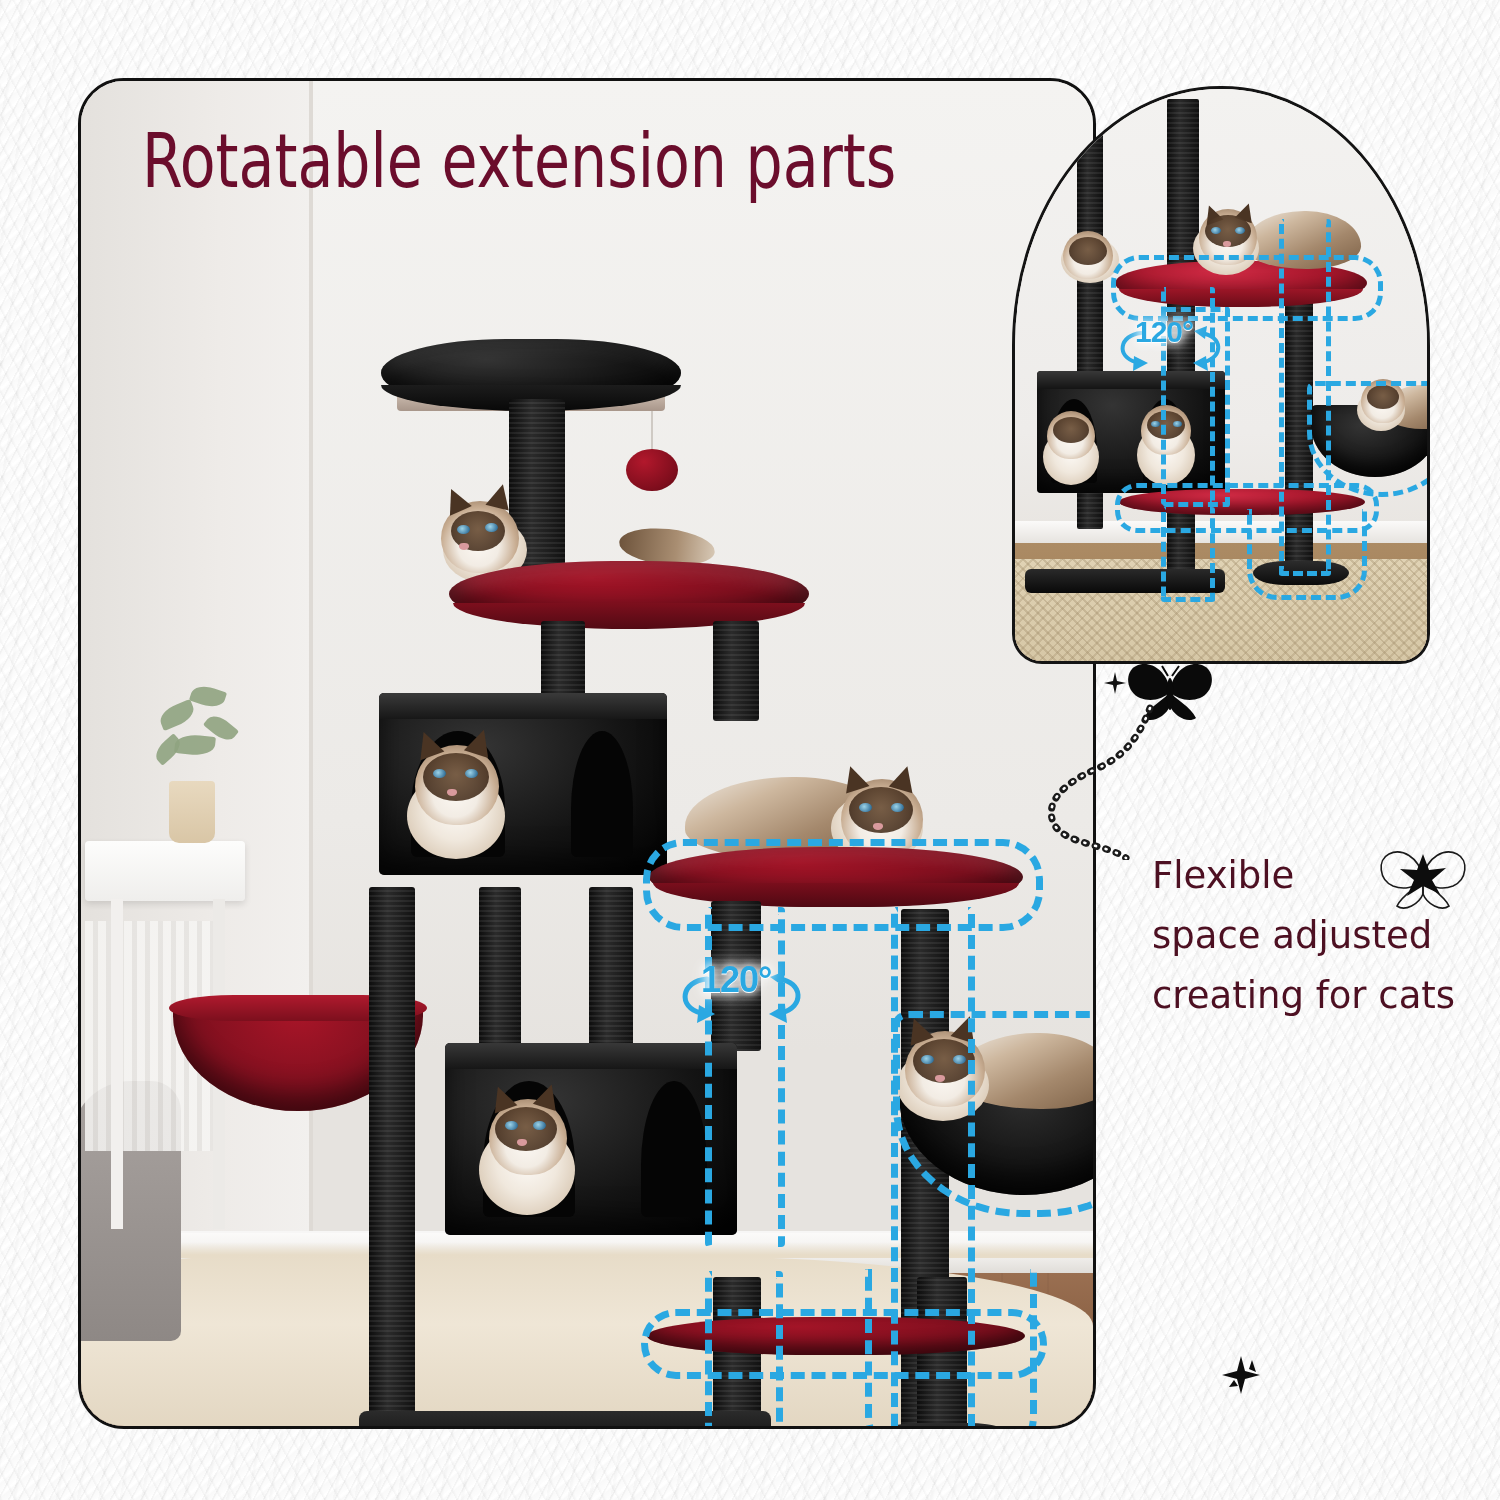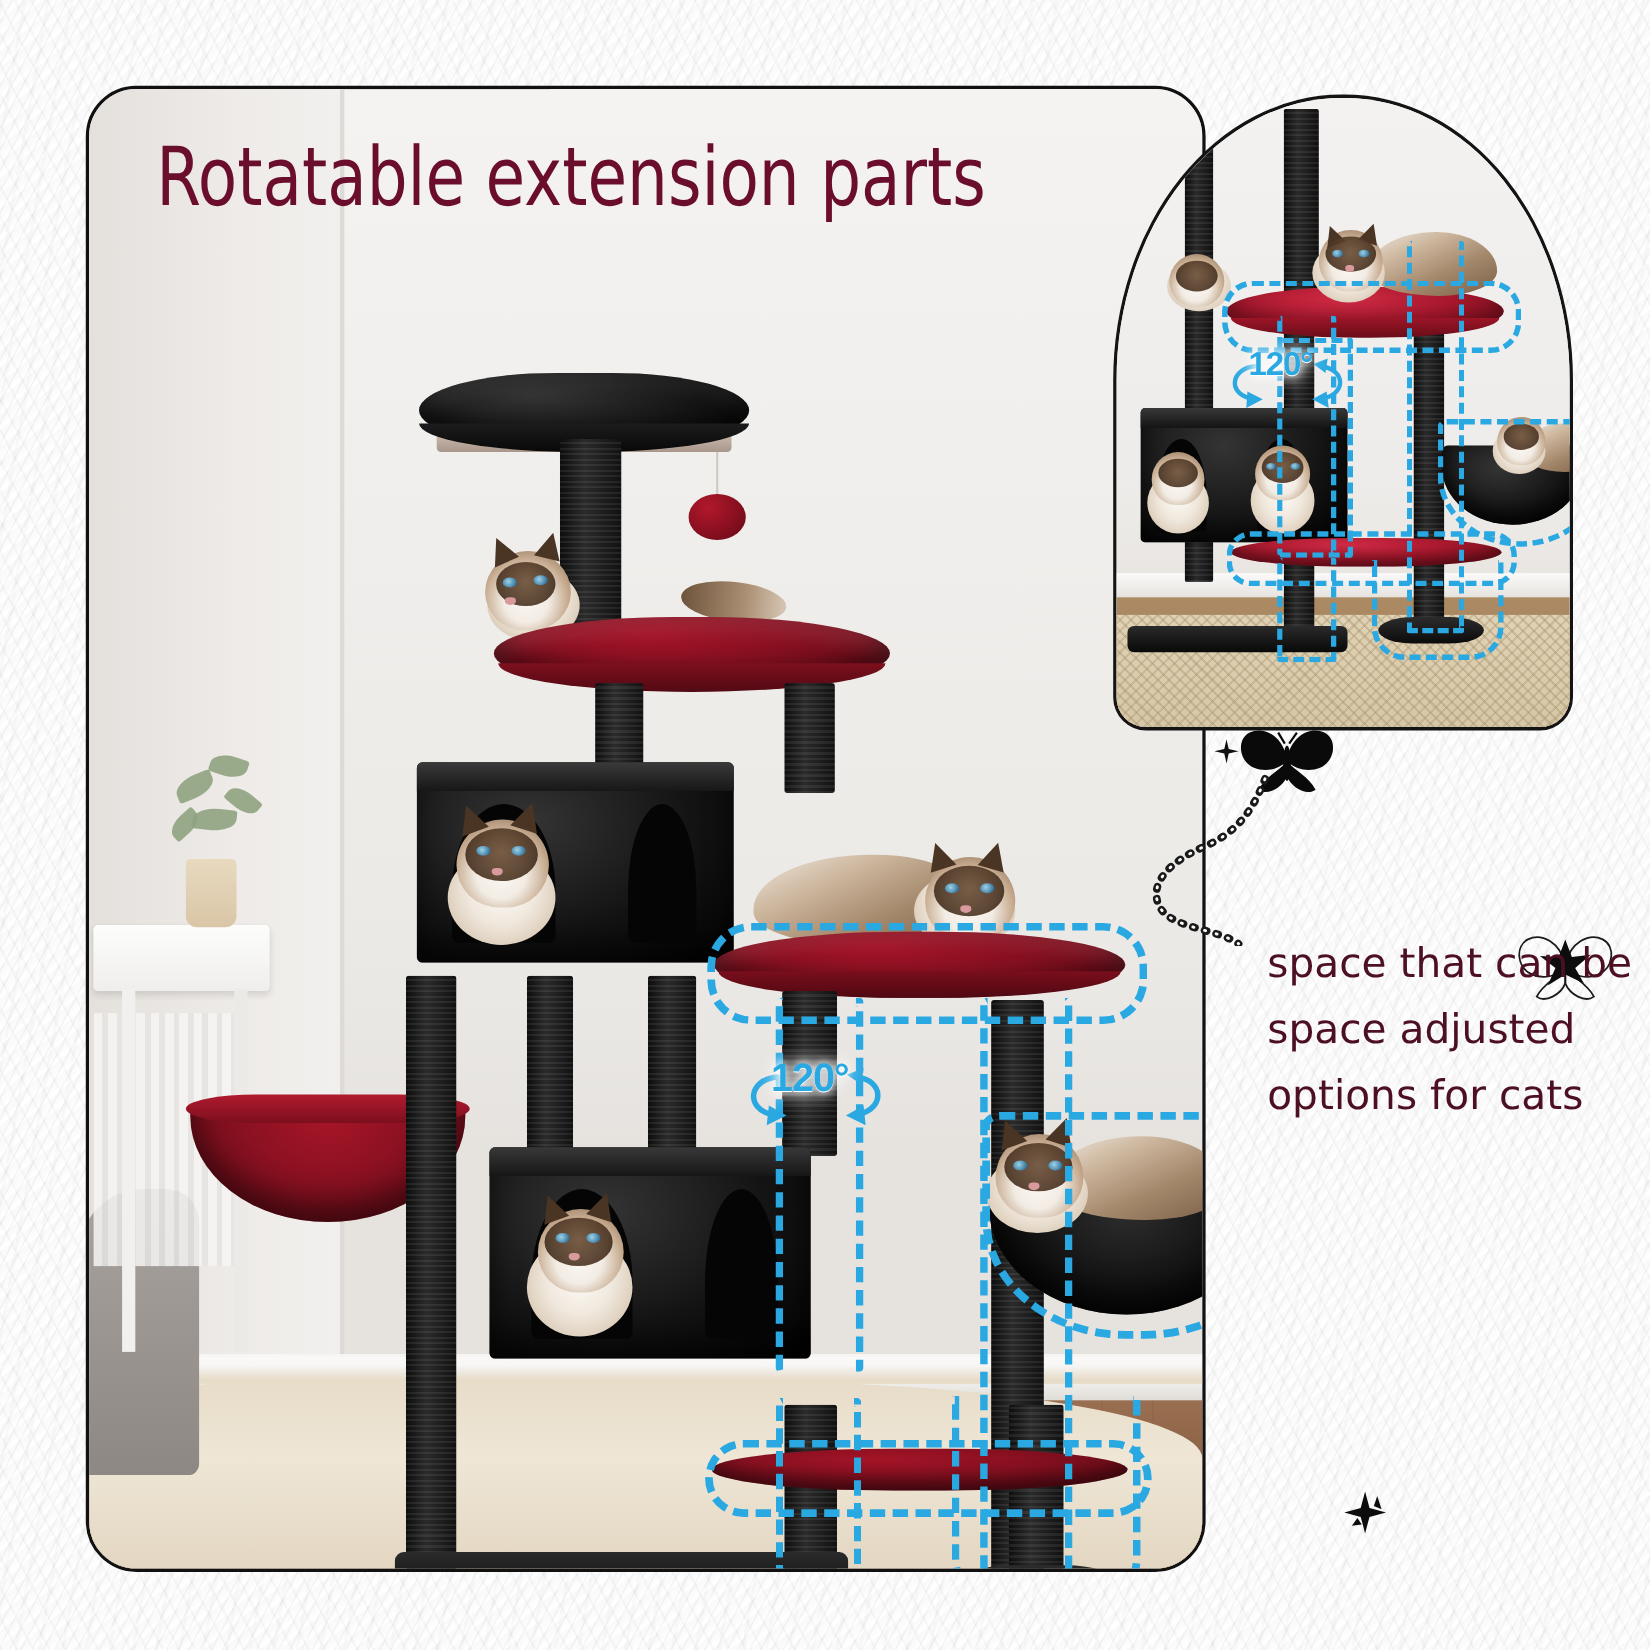--- a/index.html
+++ b/index.html
@@ -519,16 +519,16 @@
   <path d="M49 8 L55 24 L72 22 L58 34 L66 48 L49 40 L33 50 L40 34 L26 23 L43 24 Z" fill="#0d0d0d"></path>
 </svg>
 
 <svg class="sparkle" style="left:1222px;top:1356px;width:38px;height:38px;" viewBox="0 0 38 38">
   <path d="M19 0 L23 15 L38 19 L23 23 L19 38 L15 23 L0 19 L15 15 Z" fill="#0d0d0d"></path>
   <path d="M30 4 L27 13 L34 16 Z" fill="#0d0d0d"></path>
   <path d="M7 31 L12 24 L16 30 Z" fill="#0d0d0d"></path>
 </svg>
 
 <div id="side-text">
-  <div>space that can be</div>
+  <div>Flexible</div>
   <div>space adjusted</div>
-  <div>options for cats</div>
+  <div>creating for cats</div>
 </div>
 
 </body></html>

